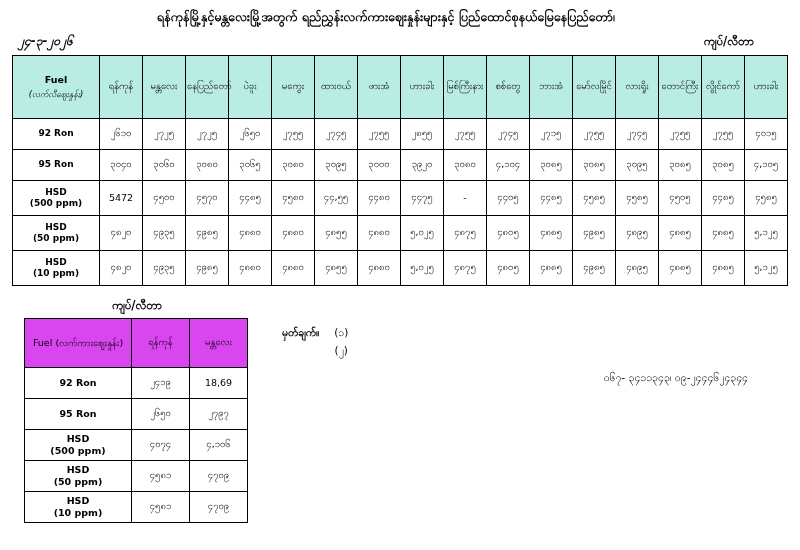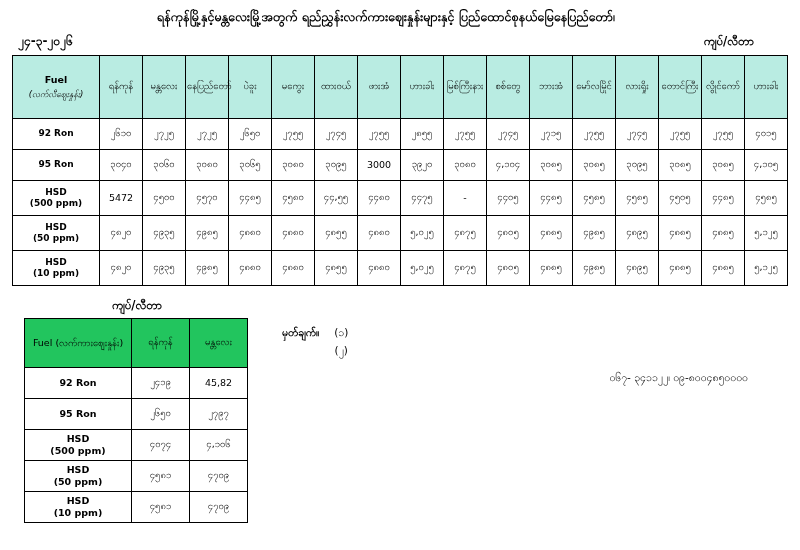--- a/index.html
+++ b/index.html
@@ -35,20 +35,21 @@
     display: flex;
     justify-content: space-between;
     align-items: flex-end;
     margin-top: 6px;
     margin-bottom: 4px;
     padding: 0 6px;
   }
   .meta-date {
     font-size: 12px;
     font-weight: bold;
+    font-style: italic;
   }
   .meta-unit {
     font-size: 11.5px;
     font-weight: bold;
   }
   table.main {
     border-collapse: collapse;
     width: 776px;
     margin: 0 auto;
     table-layout: fixed;
@@ -108,21 +109,21 @@
     margin-left: 12px;
   }
   table.small th, table.small td {
     border: 1px solid #000000;
     text-align: center;
     vertical-align: middle;
     font-size: 9.5px;
     padding: 2px 1px;
   }
   table.small thead th {
-    background: #22c55e;
+    background: #d946ef;
     height: 44px;
     font-weight: normal;
   }
   table.small thead th.fuelhead2 {
     width: 104px;
     line-height: 1.5;
   }
   table.small tbody td.rowlabel {
     font-weight: bold;
     height: 26px;
@@ -224,21 +225,21 @@
         <td class="val">၄၀၁၅</td>
       </tr>
       <tr>
         <td class="rowlabel">95 Ron</td>
         <td class="val">၃၀၄၀</td>
         <td class="val">၃၀၆၀</td>
         <td class="val">၃၀၈၀</td>
         <td class="val">၃၀၆၅</td>
         <td class="val">၃၀၈၀</td>
         <td class="val">၃၀၉၅</td>
-        <td class="val">3000</td>
+        <td class="val">၃၀၀၀</td>
         <td class="val">၃၉၂၀</td>
         <td class="val">၃၀၈၀</td>
         <td class="val">၄,၁၀၄</td>
         <td class="val">၃၀၈၅</td>
         <td class="val">၃၀၈၅</td>
         <td class="val">၃၀၉၅</td>
         <td class="val">၃၀၈၅</td>
         <td class="val">၃၀၈၅</td>
         <td class="val">၄,၁၀၅</td>
       </tr>
@@ -323,21 +324,21 @@
             <span class="l2">(လက်ကားဈေးနှုန်း)</span>
           </th>
           <th>ရန်ကုန်</th>
           <th>မန္တလေး</th>
         </tr>
       </thead>
       <tbody>
         <tr>
           <td class="rowlabel">92 Ron</td>
           <td class="val">၂၄၁၉</td>
-          <td class="val">45,82</td>
+          <td class="val">18,69</td>
         </tr>
         <tr>
           <td class="rowlabel">95 Ron</td>
           <td class="val">၂၆၅၀</td>
           <td class="val">၂၇၉၇</td>
         </tr>
         <tr>
           <td class="rowlabel">
             <span>HSD</span><br>
             <span>(500 ppm)</span>
@@ -367,18 +368,18 @@
     <div class="notes">
       <div class="note-row">
         <span class="note-label">မှတ်ချက်။</span>
         <span class="note-num">(၁)</span>
       </div>
       <div class="note-row">
         <span class="note-label" style="visibility:hidden">မှတ်ချက်။</span>
         <span class="note-num">(၂)</span>
       </div>
       <div class="phones">
-        <div>ဝ၆၇- ၃၄၁၁၂၂၊ ဝ၉-၈၀၀၄၈၅၀၀၀၀</div>
+        <div>ဝ၆၇- ၃၄၁၁၃၄၃၊ ဝ၉-၂၄၄၄၆၂၄၃၄၄</div>
       </div>
     </div>
   </div>
 
 </div>
 
 </body></html>

